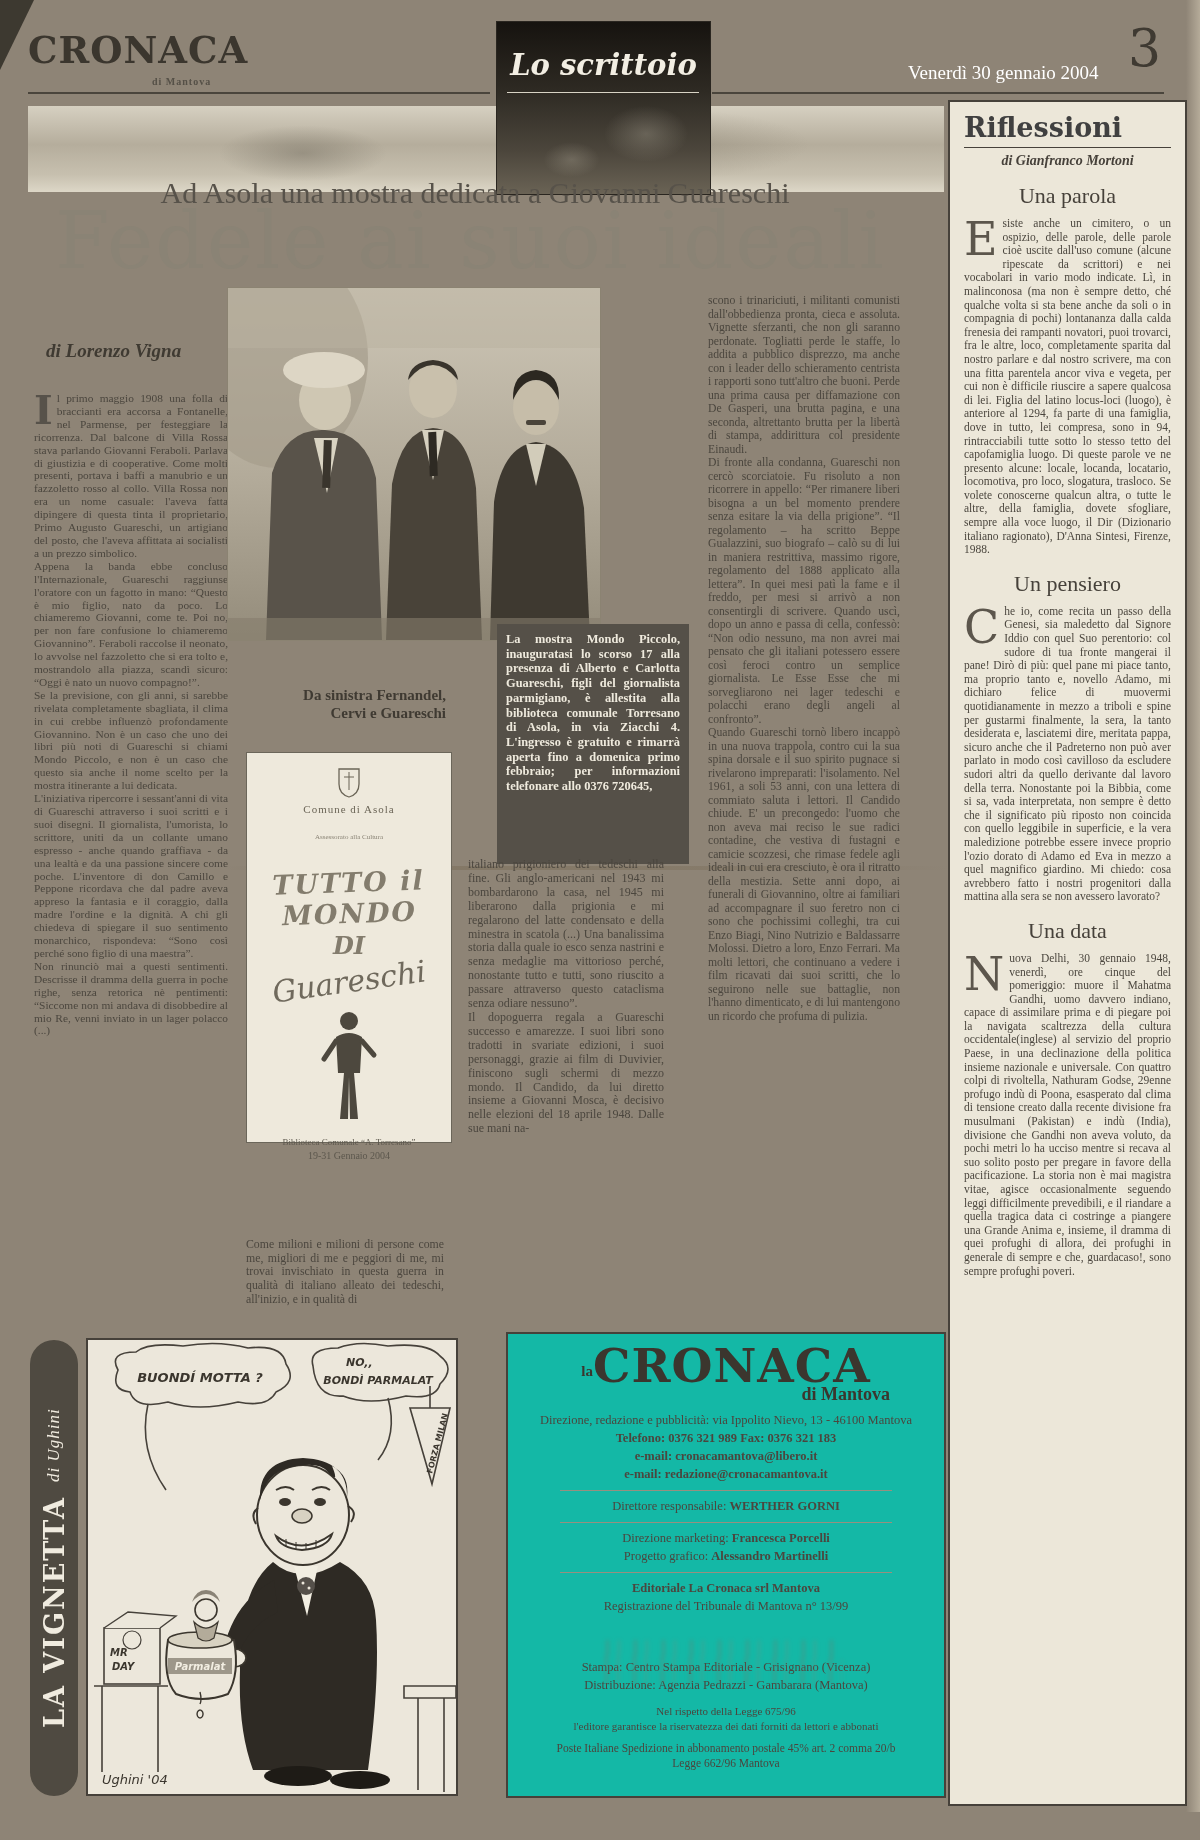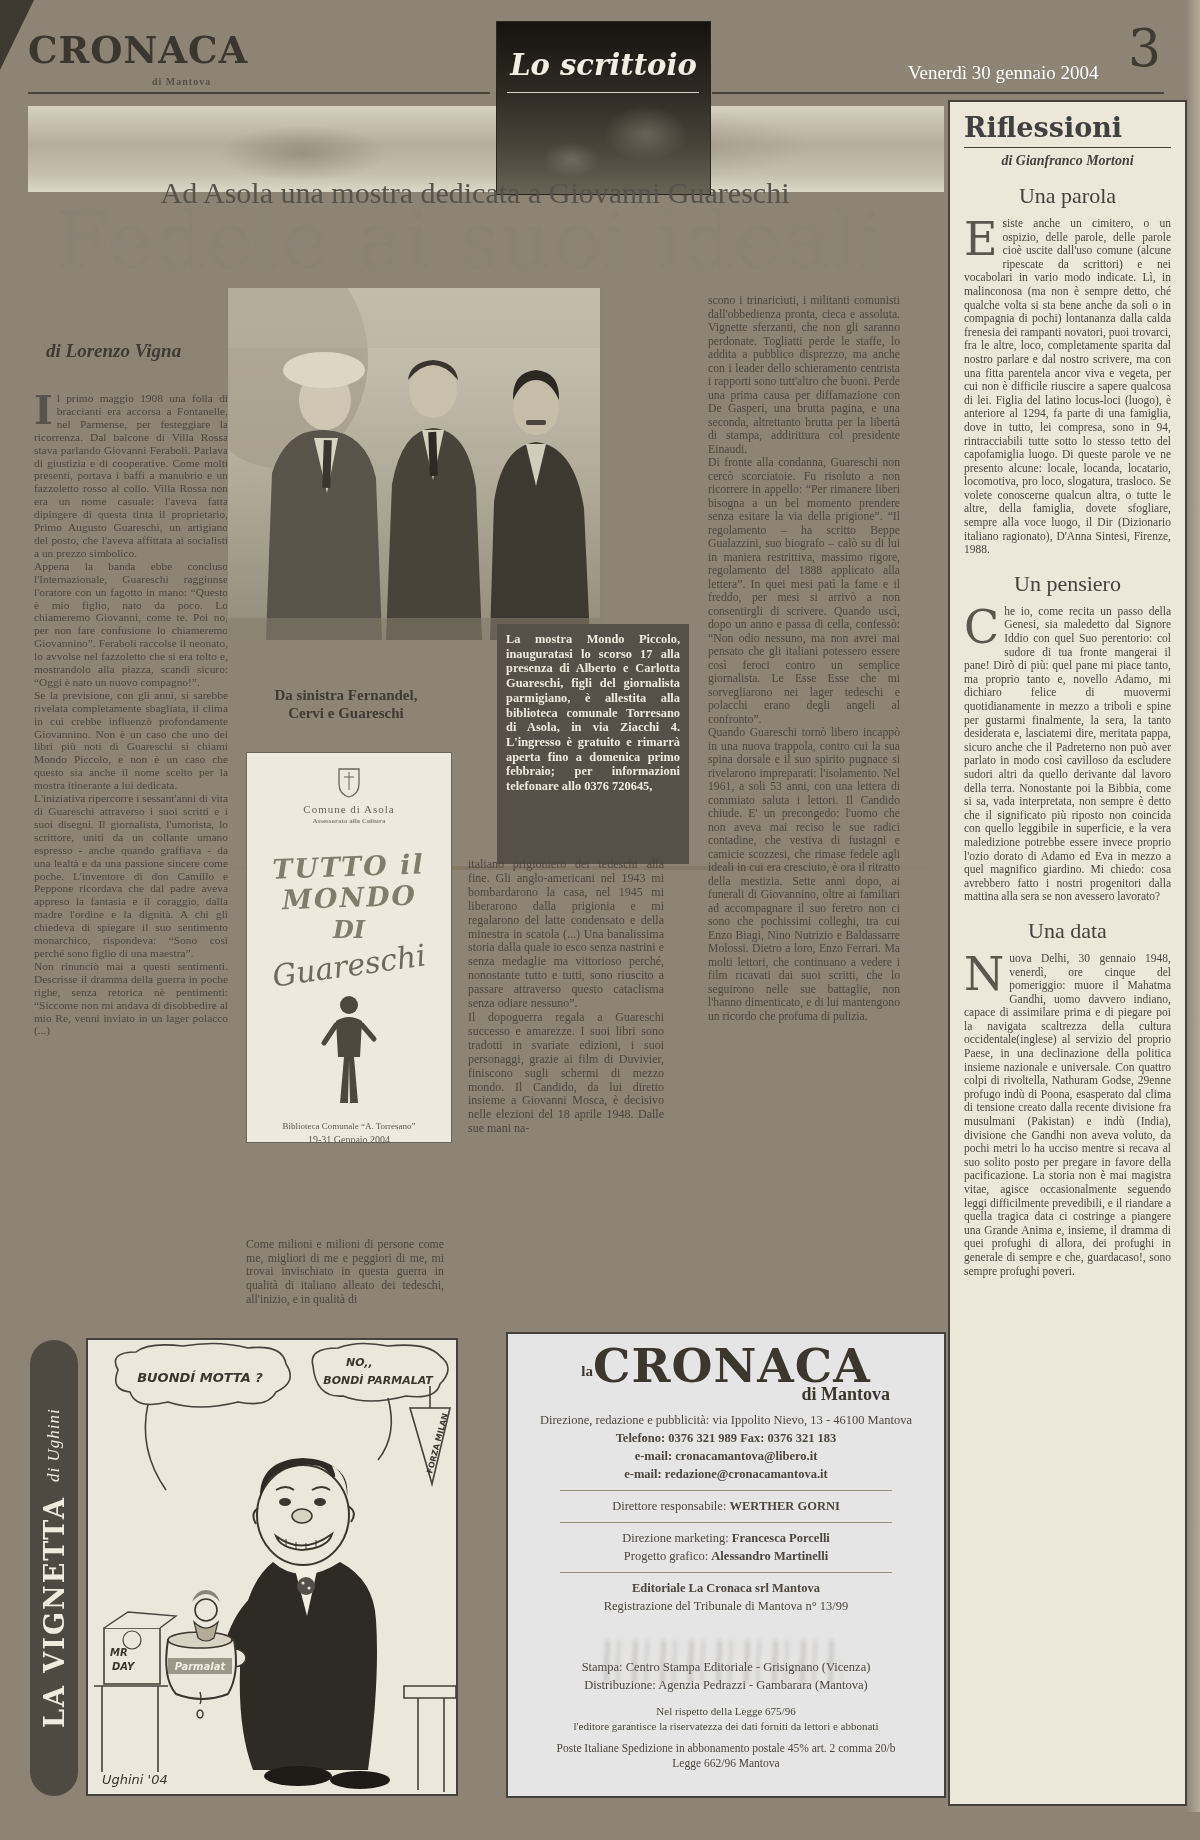--- a/index.html
+++ b/index.html
@@ -45,36 +45,36 @@
 
   .coltext{position:absolute;text-align:justify;white-space:pre-line;overflow:hidden;color:#4b463e;}
   .col1{left:34px;top:392px;width:194px;height:916px;font-size:11.4px;line-height:12.9px;}
   .col2b{left:246px;top:1238px;width:198px;height:96px;font-size:11.8px;line-height:13.7px;}
   .col3{left:468px;top:858px;width:196px;height:452px;font-size:12px;line-height:13.9px;}
   .col4{left:708px;top:294px;width:192px;height:1022px;font-size:11.7px;line-height:13.5px;}
   .dropcap{float:left;font-family:"DejaVu Serif",serif;font-size:40px;line-height:32px;
     padding:2px 4px 0 0;color:#57524a;font-weight:bold;}
 
   .photo{position:absolute;left:228px;top:288px;width:372px;height:352px;box-shadow:0 0 0 1px #8b8372;}
-  .caption{position:absolute;left:246px;top:686px;width:200px;text-align:center;white-space:pre-line;
+  .caption{position:absolute;left:246px;top:686px;width:200px;text-align:right;white-space:pre-line;
     font-size:15px;font-weight:bold;color:#3f3a32;line-height:18px;}
 
   .hibox{position:absolute;left:497px;top:624px;width:192px;height:240px;background:#555048;
     color:#efeadd;font-weight:bold;font-size:12.4px;line-height:14.7px;text-align:justify;
     padding:8px 9px;box-sizing:border-box;overflow:hidden;white-space:pre-line;}
 
   .crease{position:absolute;left:225px;top:866px;width:725px;height:4px;
     background:linear-gradient(90deg,transparent,rgba(110,95,70,.35) 20%,rgba(110,95,70,.25) 70%,transparent);}
 
   
   .bookbox{position:absolute;left:246px;top:752px;width:206px;height:391px;background:#eee9dc;
     border:1px solid #6b665a;box-sizing:border-box;text-align:center;padding-top:14px;}
   .bb-crest{display:block;margin:0 auto 4px;}
   .bb-muni{font-size:11px;color:#6b6557;letter-spacing:1px;}
-  .bb-muni-sub{font-size:7px;color:#8a8476;margin-top:2px;font-weight:bold;}
+  .bb-muni-sub{font-size:7px;color:#8a8476;margin-top:18px;}
   .bb-title{margin-top:26px;font-family:"DejaVu Serif",serif;font-style:italic;font-weight:bold;
     font-size:27px;color:#837c6d;letter-spacing:2px;transform:rotate(-2deg);}
   .bb-title2{font-family:"DejaVu Serif",serif;font-style:italic;font-weight:bold;font-size:24px;
     color:#837c6d;margin-top:2px;}
   .bb-sig{font-family:"DejaVu Serif",serif;font-style:italic;font-size:30px;color:#6f695c;
     transform:rotate(-8deg);margin-top:4px;}
   .bb-fig{display:block;margin:8px auto 0;}
   .bb-venue{font-size:9px;color:#5c574d;margin-top:10px;}
   .bb-dates{font-size:10px;color:#5c574d;margin-top:3px;text-align:center;}
 
@@ -92,21 +92,21 @@
   
   .vbar{position:absolute;left:30px;top:1340px;width:48px;height:456px;background:#4f4a41;
     border-radius:26px;display:flex;align-items:center;justify-content:center;gap:14px;
     writing-mode:vertical-rl;transform:rotate(180deg);color:#f0ebdf;}
   .vbar .big{font-family:"DejaVu Serif",serif;font-weight:bold;font-size:27px;letter-spacing:2px;}
   .vbar .small{font-style:italic;font-size:17px;letter-spacing:1px;}
   .vframe{position:absolute;left:86px;top:1338px;width:372px;height:458px;background:#ece7db;
     border:2px solid #46413a;box-sizing:border-box;}
 
   
-  .masthead{position:absolute;left:506px;top:1332px;width:440px;height:466px;background:#e5e5e5;
+  .masthead{position:absolute;left:506px;top:1332px;width:440px;height:466px;background:#14b8a6;
     border:2px solid #46413a;box-sizing:border-box;text-align:center;padding:10px 20px;overflow:hidden;}
   .mh-logo-row{display:flex;justify-content:center;align-items:flex-end;}
   .mh-la{font-weight:bold;font-size:15px;margin-bottom:8px;color:#3b362e;}
   .mh-logo{font-family:"DejaVu Serif",serif;font-weight:bold;font-size:47px;color:#3b362e;letter-spacing:1px;line-height:44px;}
   .mh-logo-sub{text-align:right;font-weight:bold;font-size:18px;color:#3b362e;margin:-4px 34px 8px 0;}
   .mh-line{font-size:12.5px;color:#4b463e;margin:3px 0;}
   .mh-bold{font-weight:bold;}
   .mh-rule{height:1px;background:#97907f;width:84%;margin:8px auto;}
   .mh-smudge{position:absolute;left:84px;top:306px;width:250px;height:44px;opacity:.35;filter:blur(2px);
     background:repeating-linear-gradient(92deg,transparent 0 14px,#7a7264 14px 17px,transparent 17px 26px,#8a8172 26px 28px);}

